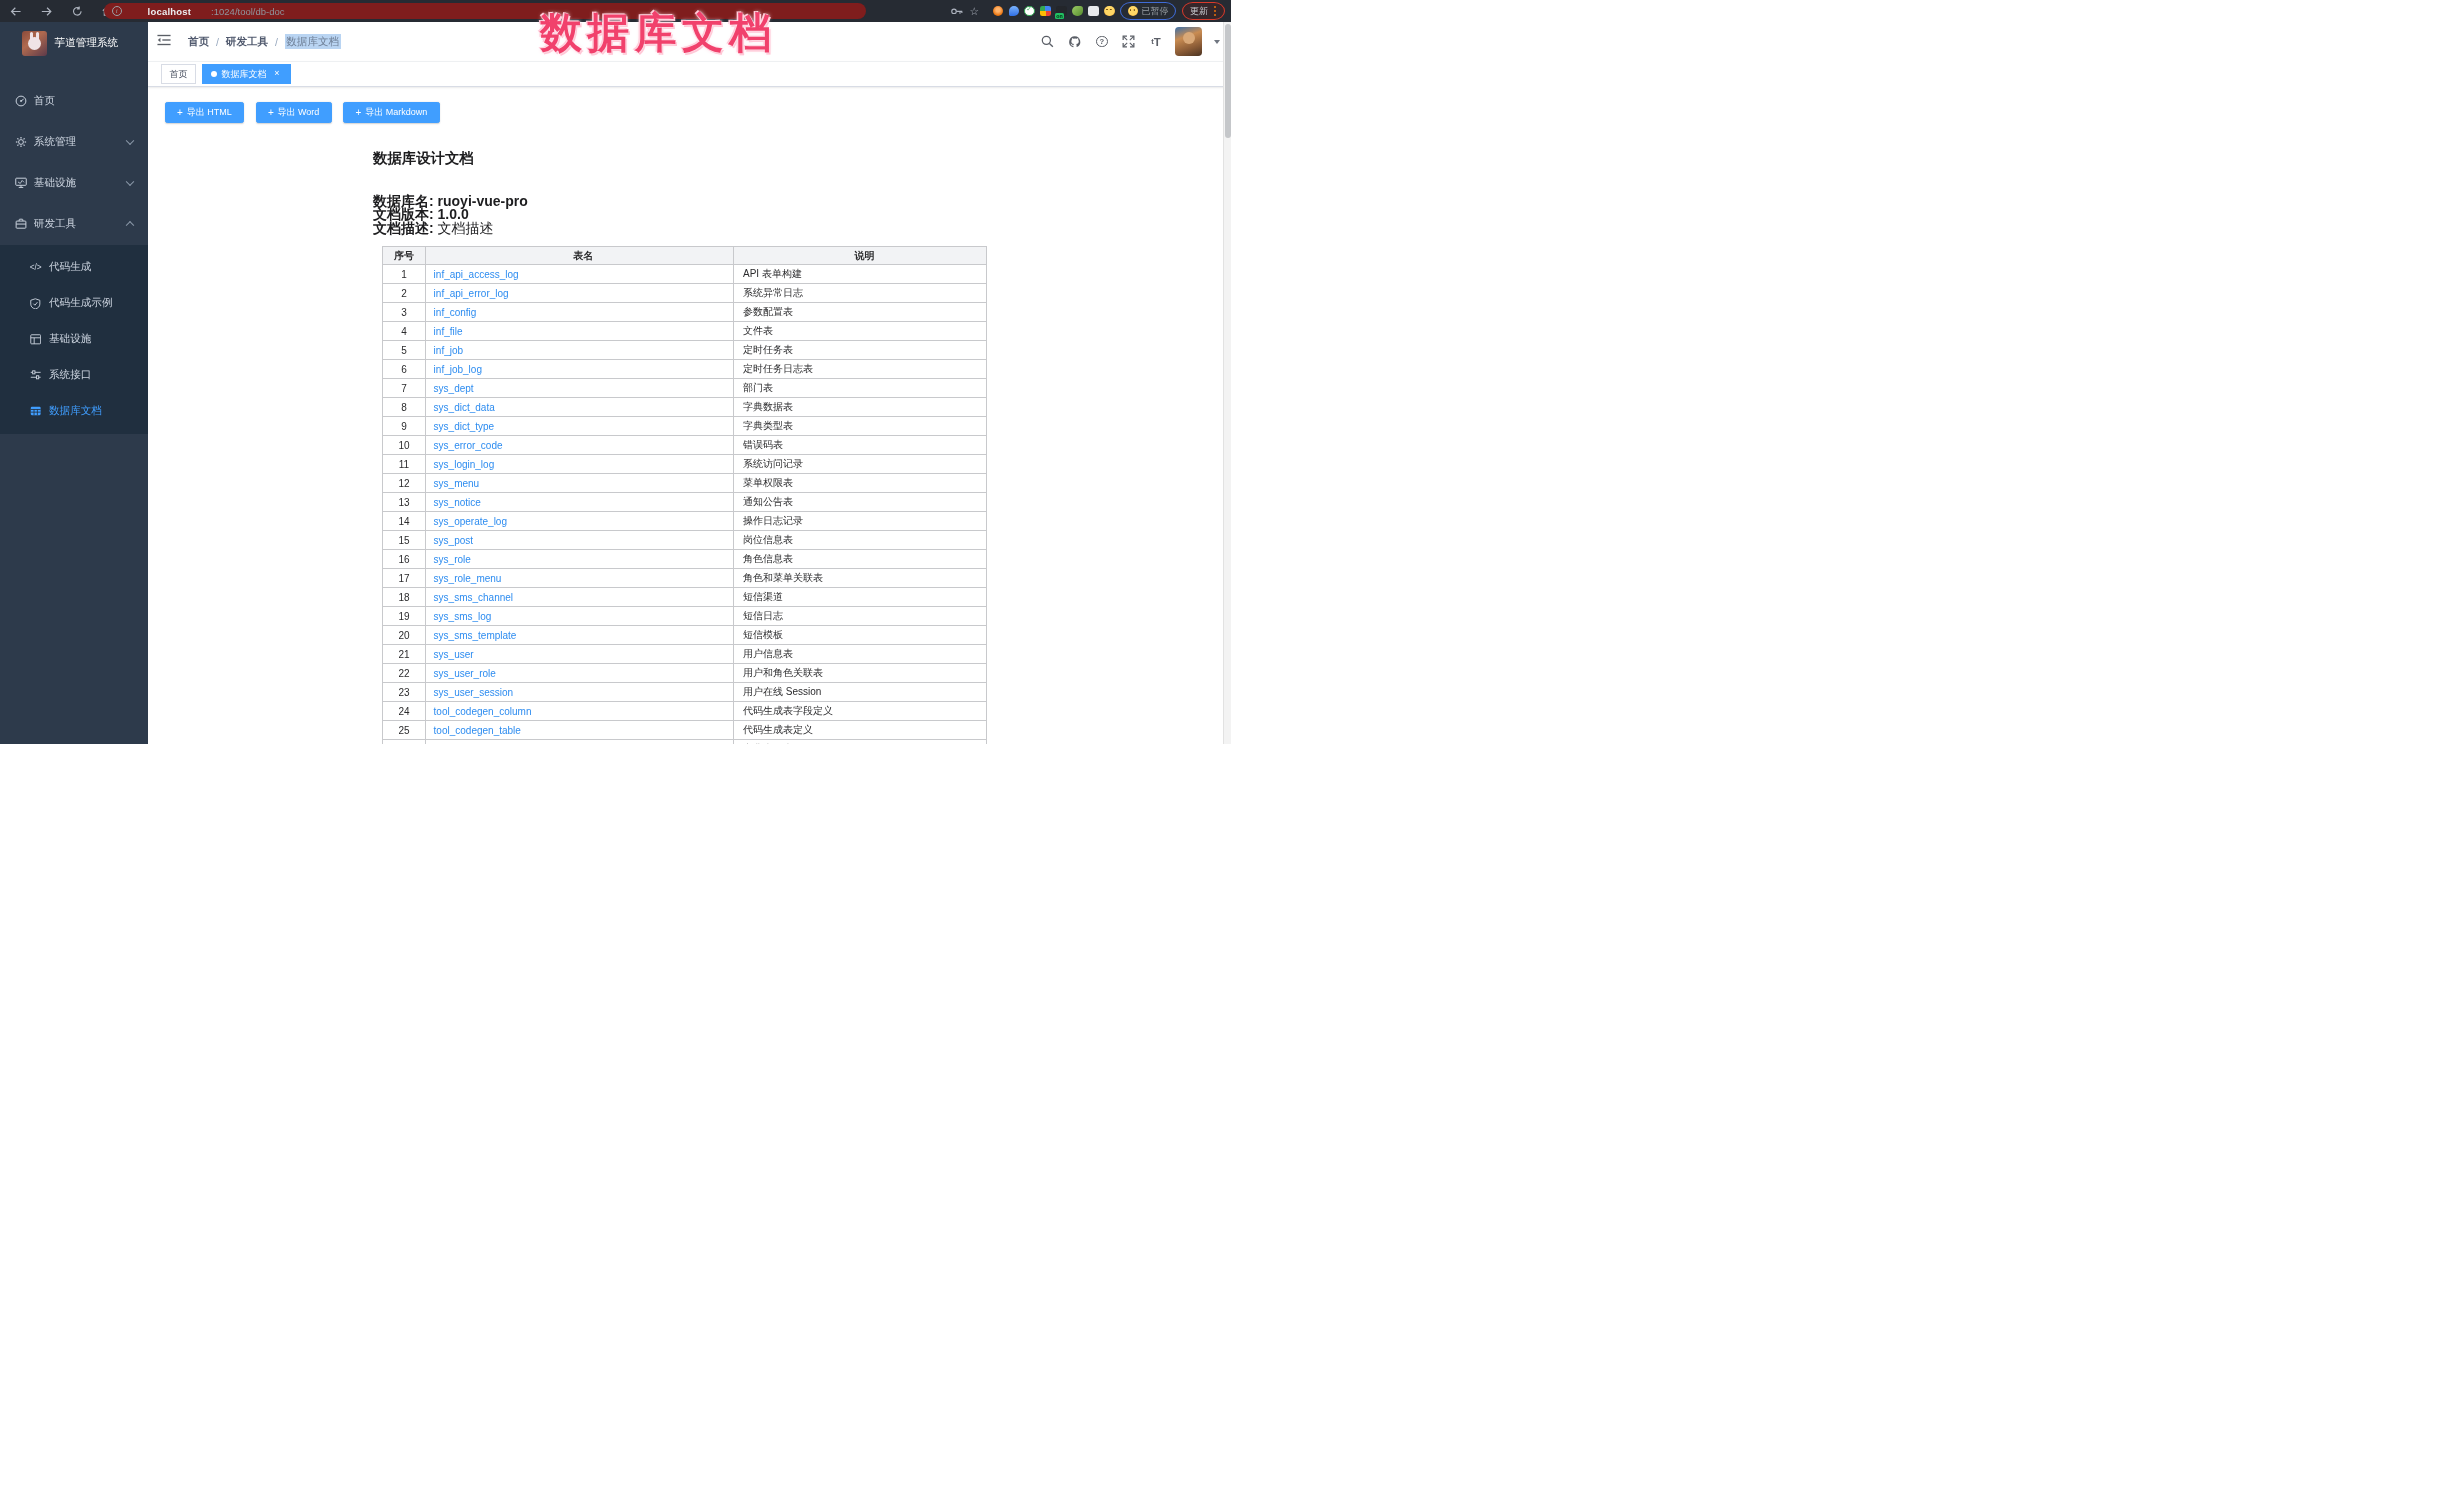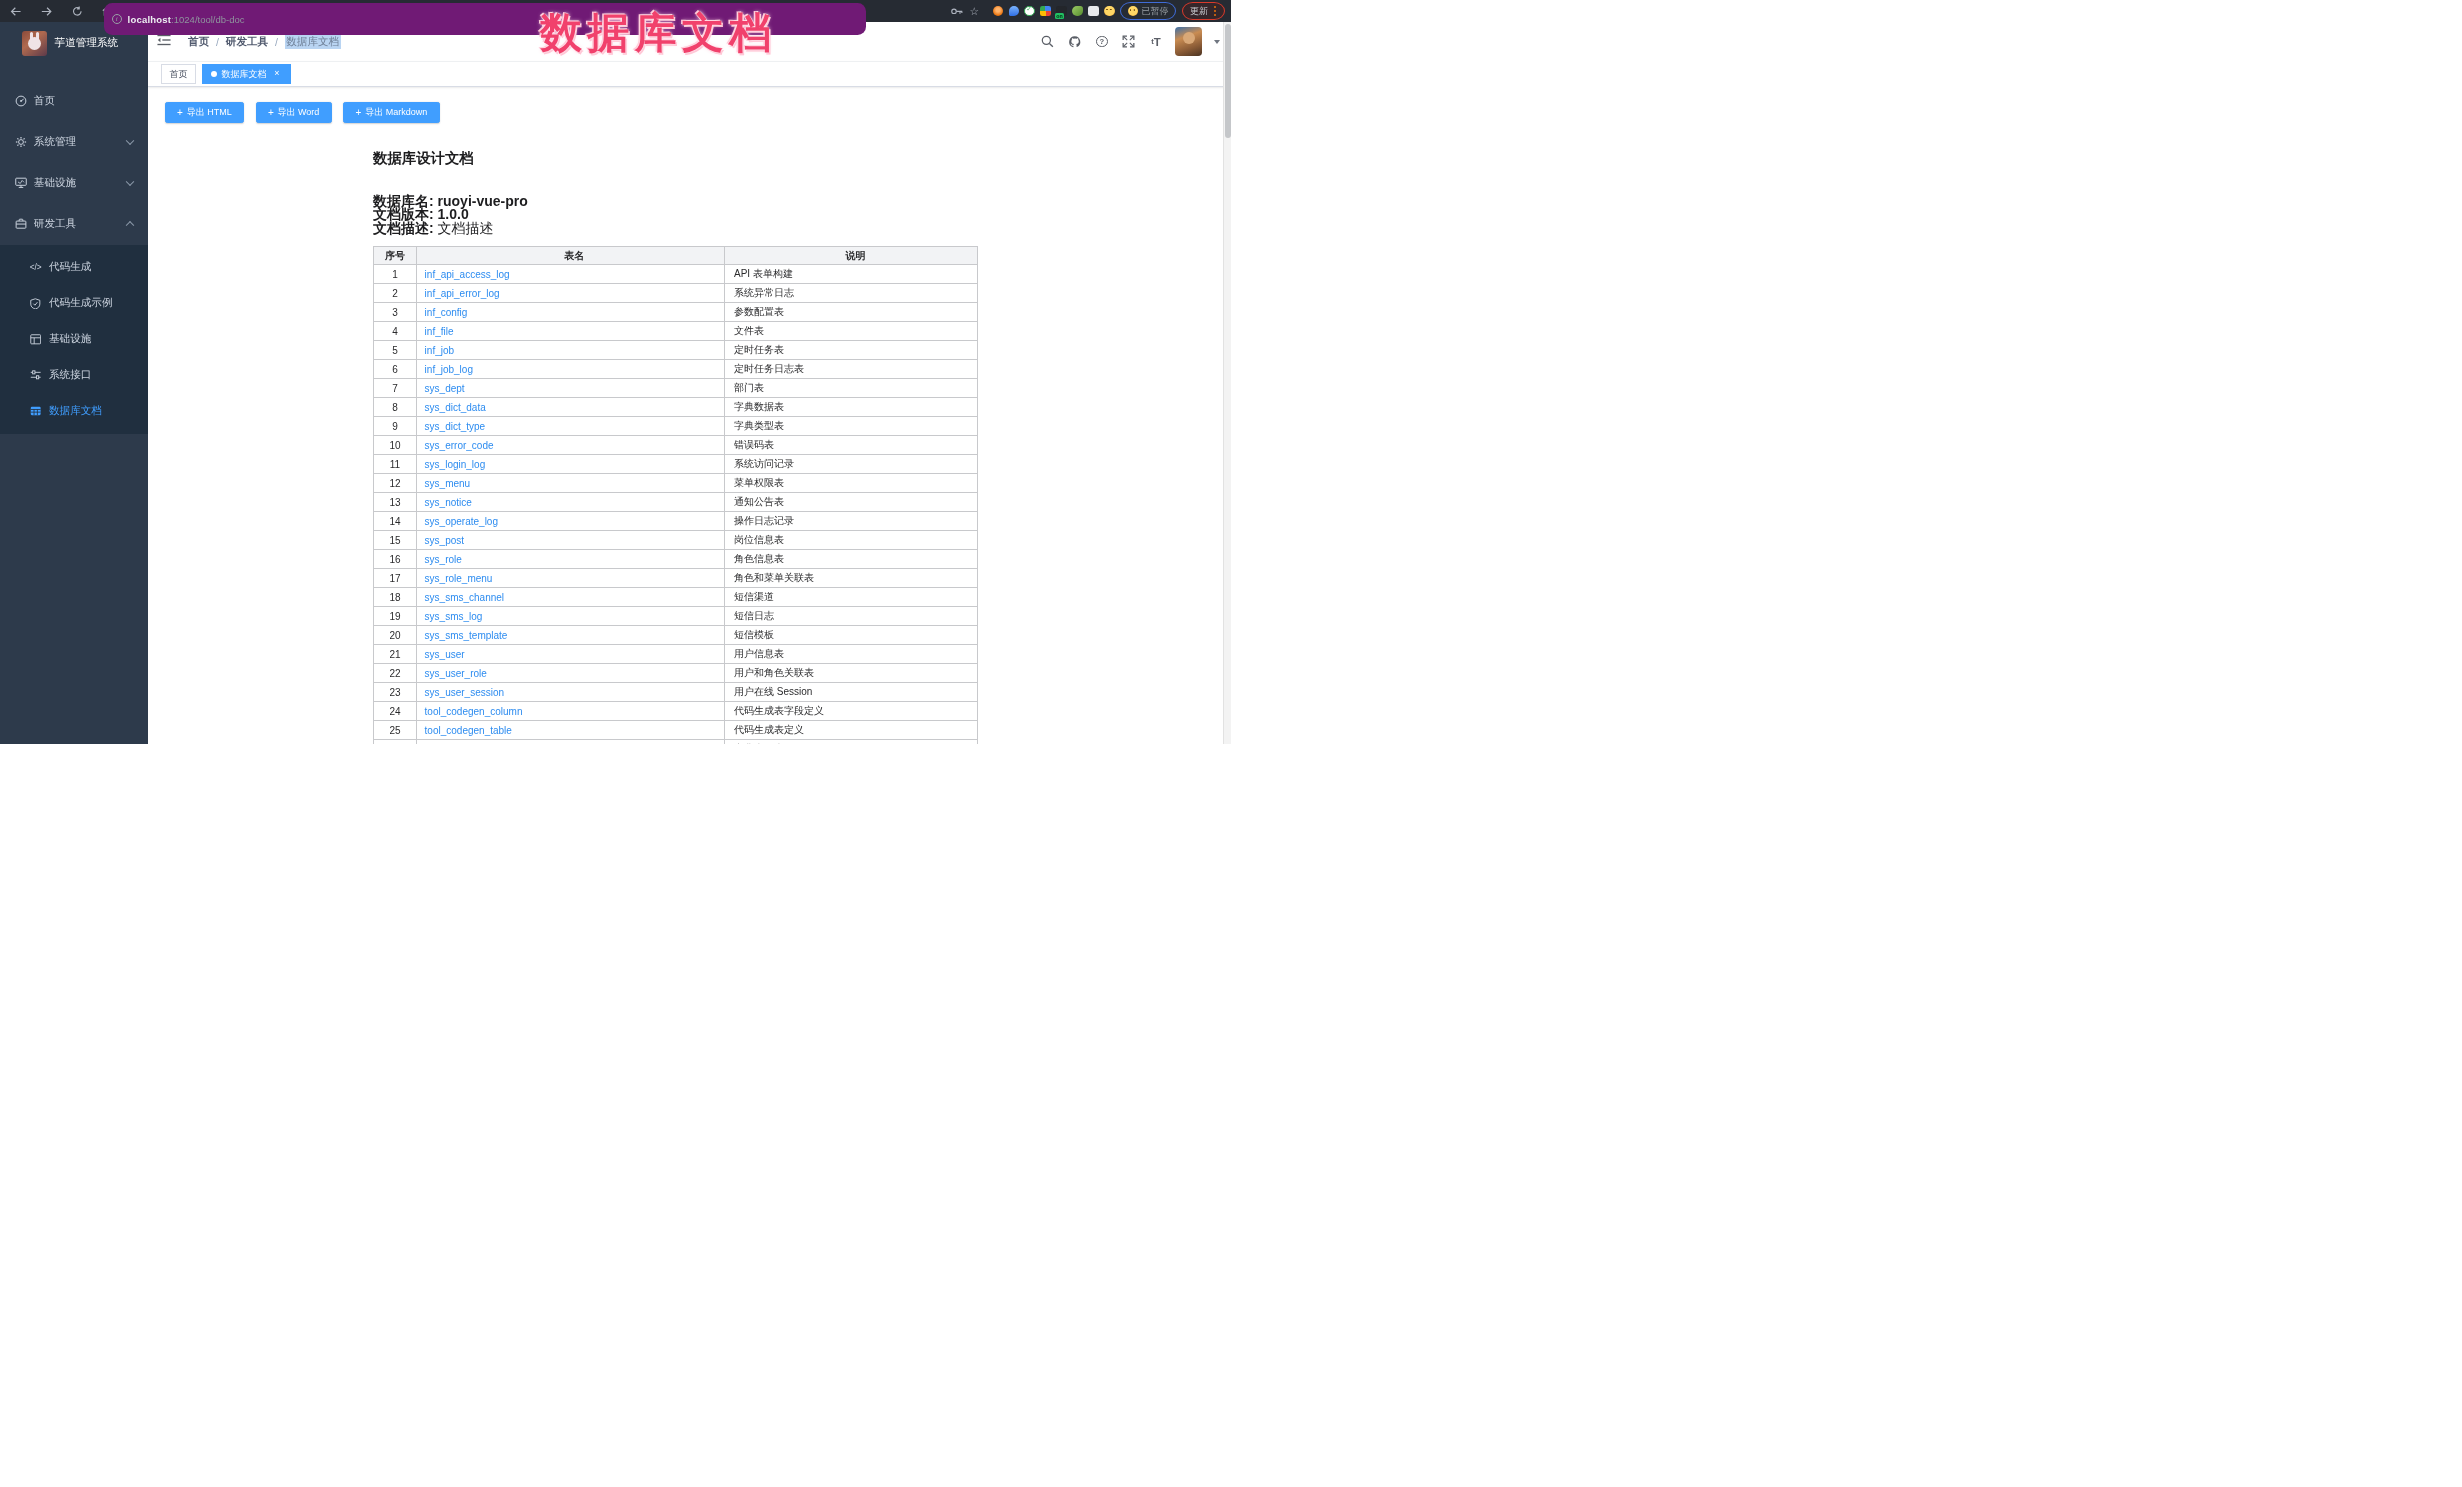--- a/index.html
+++ b/index.html
@@ -6,23 +6,23 @@
   html,body { width:1231px; height:744px; overflow:hidden; background:#fff;
               font-family:"Liberation Sans", sans-serif; }
   .stage { position:relative; width:1231px; height:744px; overflow:hidden; background:#fff; }
 
   
   .browser-bar { position:absolute; left:0; top:0; width:1231px; height:22px;
                  background:#262b33; display:flex; align-items:center; z-index:5; }
   .nav-ico { width:20px; height:16.7px; display:flex; align-items:center; justify-content:center;
              color:#aeb4bf; flex:0 0 auto; cursor:pointer; }
   .nav-ico svg { display:block; }
-  .addr-pill { position:absolute; left:104px; top:3px; width:762px; height:32px;
-               background:#701a75; border-radius:8.3px; display:flex; align-items:center;
-               padding:0 7.6px; }
+  .addr-pill { position:absolute; left:104px; top:3px; width:762px; height:16px;
+               background:#7f1d1d; border-radius:8.3px; display:flex; align-items:center;
+               padding:0 7.6px;gap:20px; }
   .info-ico { width:10px; height:10px; border:0.8px solid #9aa0a6; border-radius:50%;
               color:#9aa0a6; font-size:6.8px; line-height:8.3px; text-align:center;
               margin-right:6px; font-style:italic; font-family:"Liberation Serif",serif; }
   .url-host { color:#eceef1; font-size:9.5px; font-weight:bold; letter-spacing:0.2px; }
   .url-rest { color:#8f959e; font-size:9.5px; }
   .bar-right { position:absolute; right:6px; top:0; height:22px; display:flex; align-items:center; gap:5.3px; }
   .ext-dot { width:10.6px; height:10.6px; border-radius:50%; position:relative; flex:0 0 auto; cursor:pointer; }
   .ext-sq  { width:10.6px; height:10.6px; border-radius:2.3px; position:relative; flex:0 0 auto; cursor:pointer; }
   .ext-orange { background:radial-gradient(circle at 50% 40%, #ffb36b 25%, #e8710a 70%); }
   .ext-bluedrop { background:linear-gradient(180deg,#7ab4ff,#2f6fe4); border-radius:50% 50% 50% 1.5px; }
@@ -115,21 +115,21 @@
   .btn-primary { background:#409eff; border:0.8px solid #409eff; color:#fff; font-size:9px; height:21px;
       padding:0 11.4px; border-radius:2.3px; cursor:pointer; display:flex; align-items:center; gap:3.8px;
       box-shadow:0 0.8px 1.5px rgba(0,0,0,.18); font-family:inherit; }
   .btn-plus { font-size:10px; }
 
   .doc { position:absolute; left:225px; top:0; width:613px; }
   .doc-title { margin-top:62px; font-size:14.4px; font-weight:bold; color:#1d1d1f; }
   .doc-info { margin-top:27px; font-size:14px; color:#1d1d1f; line-height:13.3px; }
   .doc-info b { font-weight:bold; }
   .doc-info .val-plain { font-weight:normal; }
-  .doc-table { margin-top:11.4px; width:604px; border-collapse:collapse; table-layout:fixed; }
+  .doc-table { margin-top:11.4px; margin-left:9px; width:604px; border-collapse:collapse; table-layout:fixed; }
   .doc-table th, .doc-table td { border:0.8px solid #c8c9cc; font-size:10px; color:#2b2b2d;
       overflow:hidden; white-space:nowrap; }
   .doc-table th { background:#f2f3f5; height:18px; font-weight:bold; text-align:center; }
   .doc-table td { height:19px; }
   .col-no { width:43px; text-align:center; }
   .col-name { width:308px; padding-left:7.6px; }
   .col-desc { width:253px; padding-left:9px; }
   .tbl-link { color:#2d8cf0; text-decoration:none; cursor:pointer; }
 
   .scrollbar { position:absolute; right:0; top:22px; width:7.6px; height:722px; background:#f3f3f3;

